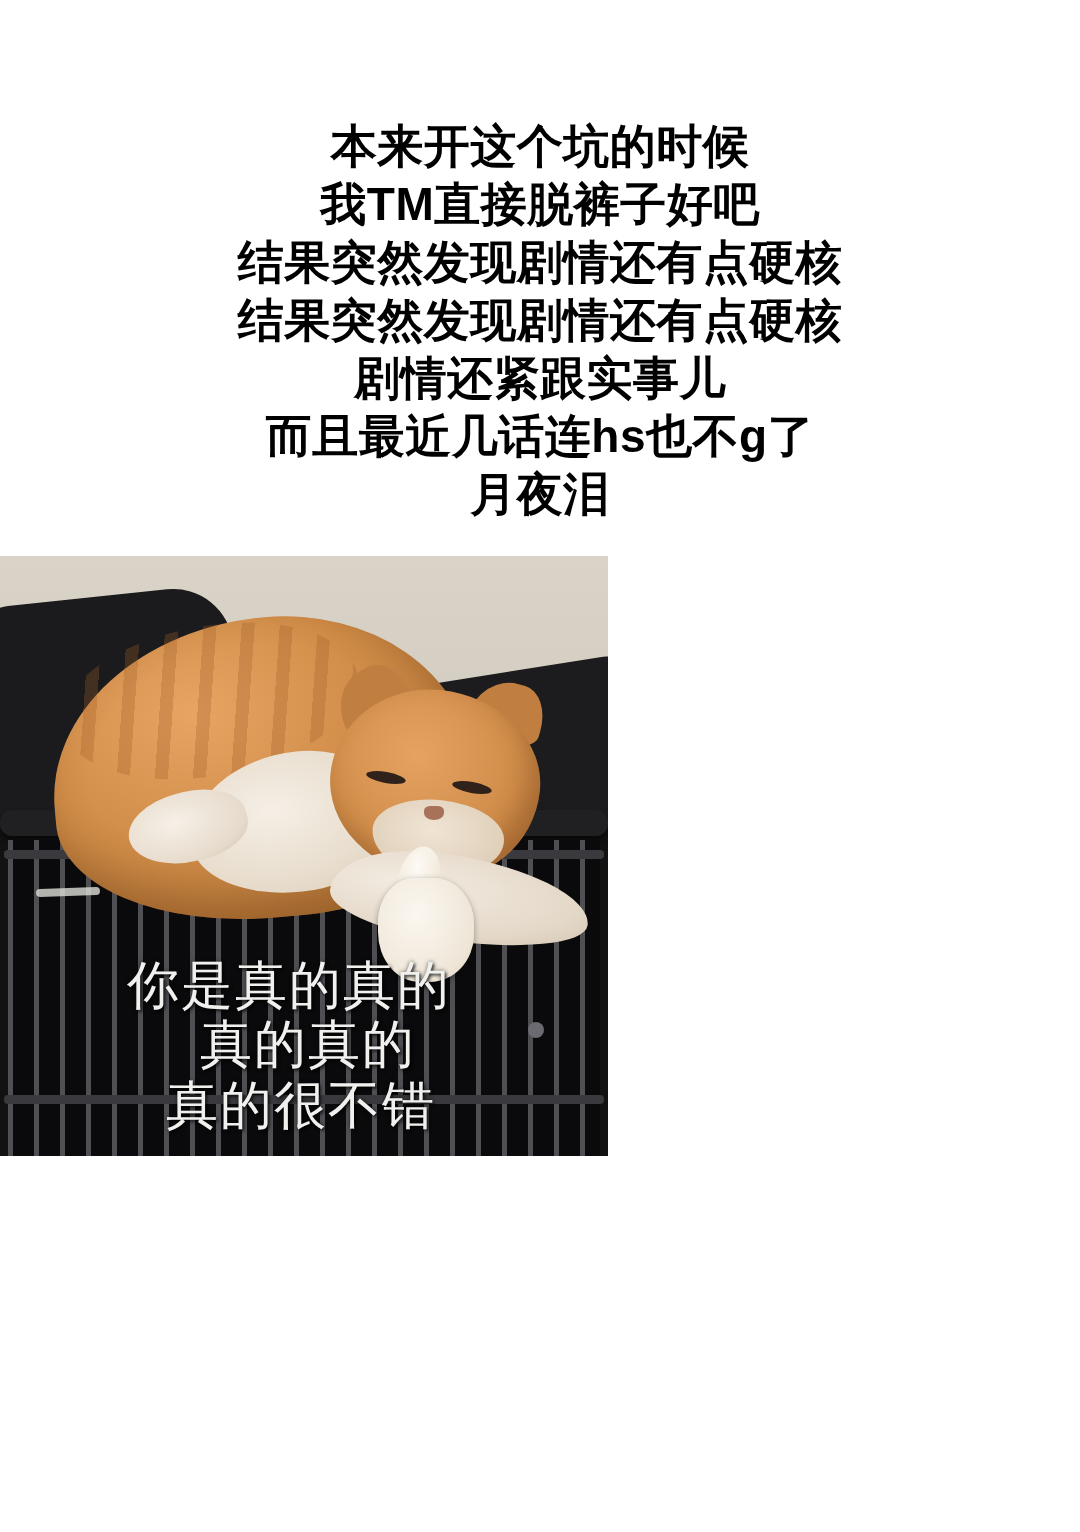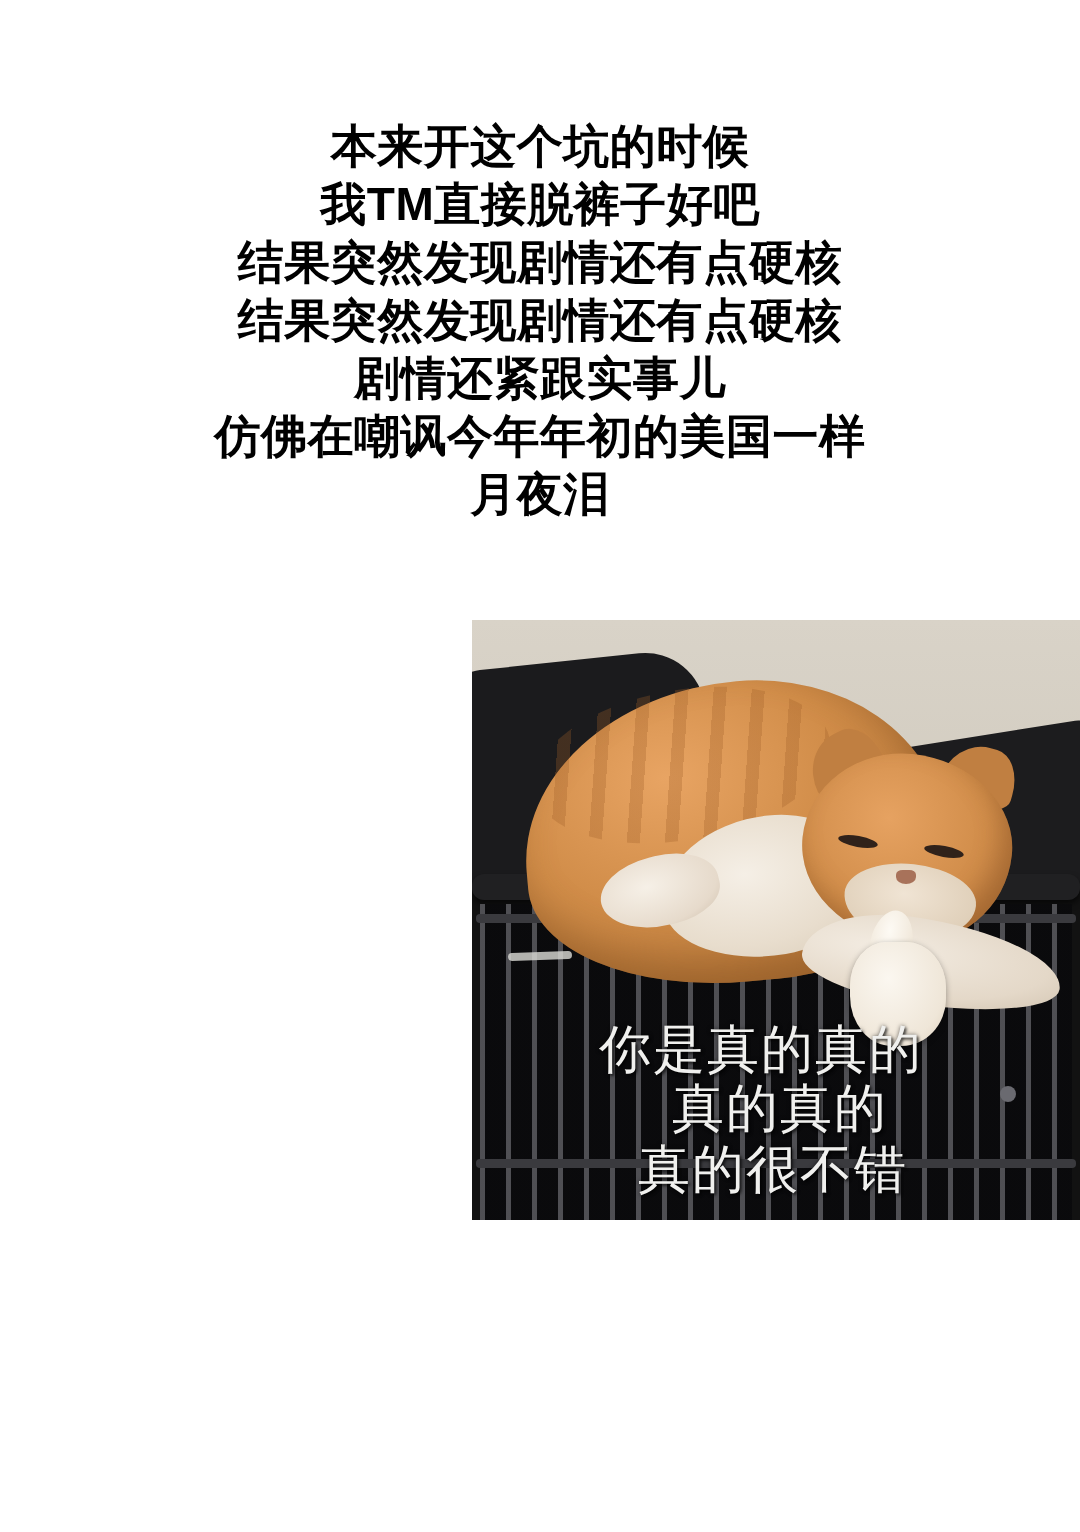--- a/index.html
+++ b/index.html
@@ -16,42 +16,42 @@
     overflow: hidden;
   }
 
   .page {
     width: 1080px;
     height: 1532px;
     background: #ffffff;
     position: relative;
     display: flex;
     flex-direction: column;
-    align-items: flex-end;
+    align-items: flex-start;
   }
 
   
   .text-block {
     margin-top: 118px;
     width: 100%;
     text-align: center;
     color: #000000;
     font-weight: bold;
     font-size: 46px;
     line-height: 1.26;
     letter-spacing: 0.5px;
   }
   .text-line {
     display: block;
     white-space: pre;
   }
 
   
   .meme-wrap {
-    margin-top: 96px;
+    margin-top: 32px;
     width: 608px;
     height: 600px;
     position: relative;
     overflow: hidden;
     background: #2b2b2b;
   }
 
   
   .photo-bg {
     position: absolute;
@@ -302,21 +302,21 @@
 <body>
 
 <div class="page">
 
   <div class="text-block">
     <span class="text-line">本来开这个坑的时候</span>
     <span class="text-line">我TM直接脱裤子好吧</span>
     <span class="text-line">结果突然发现剧情还有点硬核</span>
     <span class="text-line">结果突然发现剧情还有点硬核</span>
     <span class="text-line">剧情还紧跟实事儿</span>
-    <span class="text-line">仿佛在嘲讽今年年初的美国一样</span>
+    <span class="text-line">而且最近几话连hs也不g了</span>
     <span class="text-line">月夜泪</span>
   </div>
 
   <div class="meme-wrap">
     <div class="photo-bg"></div>
     <div class="sofa"></div>
     <div class="sofa2"></div>
 
     <div class="cage">
       <div class="cage-top"></div>

